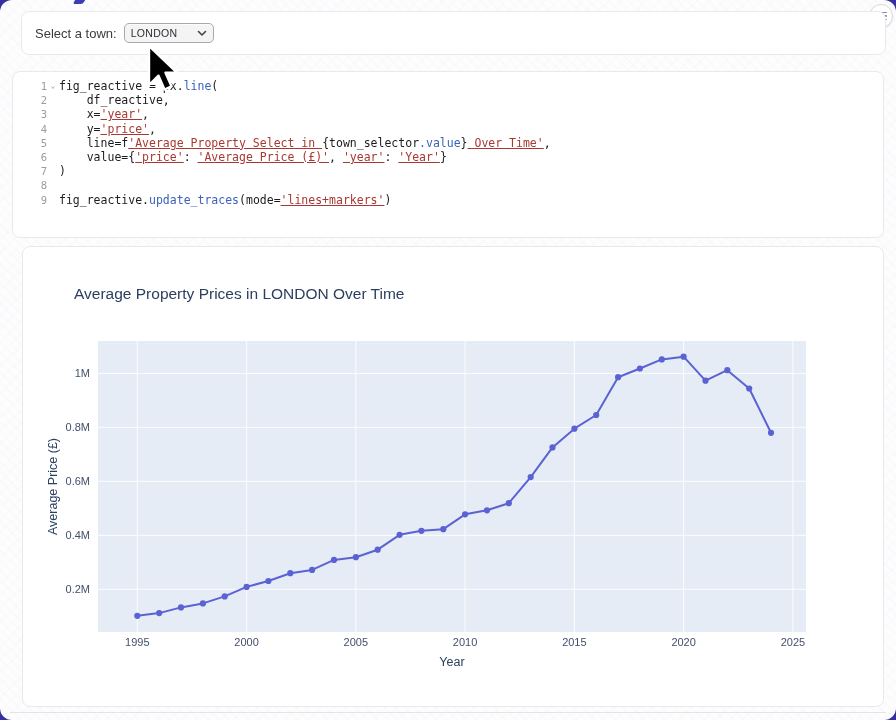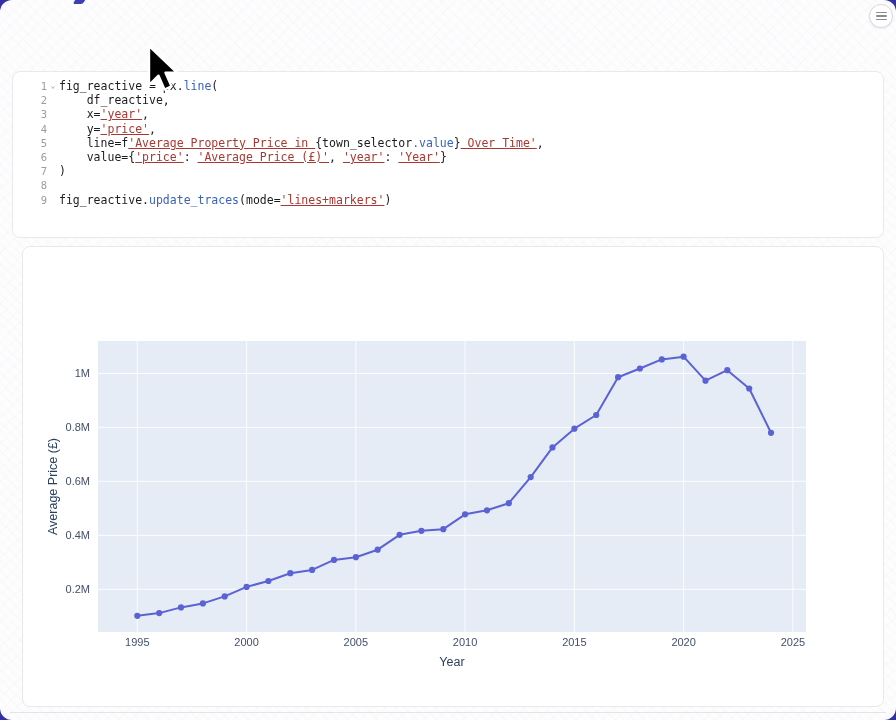--- a/index.html
+++ b/index.html
@@ -62,28 +62,37 @@
   <div class="logo-fragment"></div>
 
   <div class="menu-btn">
     <div class="bars">
       <div></div>
         <div></div>
         <div></div>
     </div>
   </div>
 
+  <div class="cell cell-selector">
+    <span class="selector-label">Select a town:</span>
+    <div class="dropdown">
+      <span class="dropdown-value">LONDON</span>
+      <svg width="10" height="7" viewBox="0 0 10 7">
+        <polyline points="1.5,1.5 5,5 8.5,1.5" fill="none" stroke="#444" stroke-width="1.6" stroke-linecap="round" stroke-linejoin="round"></polyline>
+      </svg>
+    </div>
+  </div>
 
   <div class="cell cell-code">
     <div id="code-lines">
         <div class="code-line"><span class="gutter">1</span><span class="fold">⌄</span><span class="code-text"><span>fig_reactive = px.</span><span class="tok-m">line</span><span>(</span></span></div>
         <div class="code-line"><span class="gutter">2</span><span class="fold"></span><span class="code-text"><span>    df_reactive,</span></span></div>
         <div class="code-line"><span class="gutter">3</span><span class="fold"></span><span class="code-text"><span>    x=</span><span class="tok-s">'year'</span><span>,</span></span></div>
         <div class="code-line"><span class="gutter">4</span><span class="fold"></span><span class="code-text"><span>    y=</span><span class="tok-s">'price'</span><span>,</span></span></div>
-        <div class="code-line"><span class="gutter">5</span><span class="fold"></span><span class="code-text"><span>    line=f</span><span class="tok-s">'Average Property Price in </span><span>{town_selector</span><span class="tok-m">.value</span><span>}</span><span class="tok-s"> Over Time'</span><span>,</span></span></div>
+        <div class="code-line"><span class="gutter">5</span><span class="fold"></span><span class="code-text"><span>    line=f</span><span class="tok-s">'Average Property Select in </span><span>{town_selector</span><span class="tok-m">.value</span><span>}</span><span class="tok-s"> Over Time'</span><span>,</span></span></div>
         <div class="code-line"><span class="gutter">6</span><span class="fold"></span><span class="code-text"><span>    value={</span><span class="tok-s">'price'</span><span>: </span><span class="tok-s">'Average Price (£)'</span><span>, </span><span class="tok-s">'year'</span><span>: </span><span class="tok-s">'Year'</span><span>}</span></span></div>
         <div class="code-line"><span class="gutter">7</span><span class="fold"></span><span class="code-text"><span>)</span></span></div>
         <div class="code-line"><span class="gutter">8</span><span class="fold"></span><span class="code-text"></span></div>
         <div class="code-line"><span class="gutter">9</span><span class="fold"></span><span class="code-text"><span>fig_reactive.</span><span class="tok-m">update_traces</span><span>(mode=</span><span class="tok-s">'lines+markers'</span><span>)</span></span></div>
       </div>
   </div>
 
   <div class="cell cell-chart">
     <svg id="chart-svg" class="chart-svg" width="860" height="459">
         <rect x="75" y="94" width="708" height="291" fill="#e5ecf6"></rect>
@@ -138,20 +147,21 @@
         <text x="114.3333333333325" y="399" fill="#42506b" font-size="11" text-anchor="middle" font-family="Liberation Sans, sans-serif">1995</text>
         <text x="223.59259259259224" y="399" fill="#42506b" font-size="11" text-anchor="middle" font-family="Liberation Sans, sans-serif">2000</text>
         <text x="332.85185185185196" y="399" fill="#42506b" font-size="11" text-anchor="middle" font-family="Liberation Sans, sans-serif">2005</text>
         <text x="442.11111111111165" y="399" fill="#42506b" font-size="11" text-anchor="middle" font-family="Liberation Sans, sans-serif">2010</text>
         <text x="551.3703703703713" y="399" fill="#42506b" font-size="11" text-anchor="middle" font-family="Liberation Sans, sans-serif">2015</text>
         <text x="660.6296296296312" y="399" fill="#42506b" font-size="11" text-anchor="middle" font-family="Liberation Sans, sans-serif">2020</text>
         <text x="769.8888888888908" y="399" fill="#42506b" font-size="11" text-anchor="middle" font-family="Liberation Sans, sans-serif">2025</text>
         <text x="429" y="419" fill="#2a3f5f" font-size="12.5" text-anchor="middle" font-family="Liberation Sans, sans-serif">Year</text>
         <text x="34" y="239.5" fill="#2a3f5f" font-size="12.5" text-anchor="middle" font-family="Liberation Sans, sans-serif" transform="rotate(-90 34 239.5)">Average Price (£)</text>
       </svg>
+    <div class="chart-title">Average Property Prices in LONDON Over Time</div>
   </div>
 
   <div class="bottom-shadow-line"></div>
 </div>
 
 <svg class="mouse-cursor" width="34" height="52" viewBox="0 0 34 52">
   <polygon points="2,2 2,41 11.5,31.7 17.5,45.5 24.5,42.3 18.5,28.7 30,28.7" fill="#000" stroke="#fff" stroke-width="2.4" stroke-linejoin="round"></polygon>
 </svg>
 
 </body></html>

